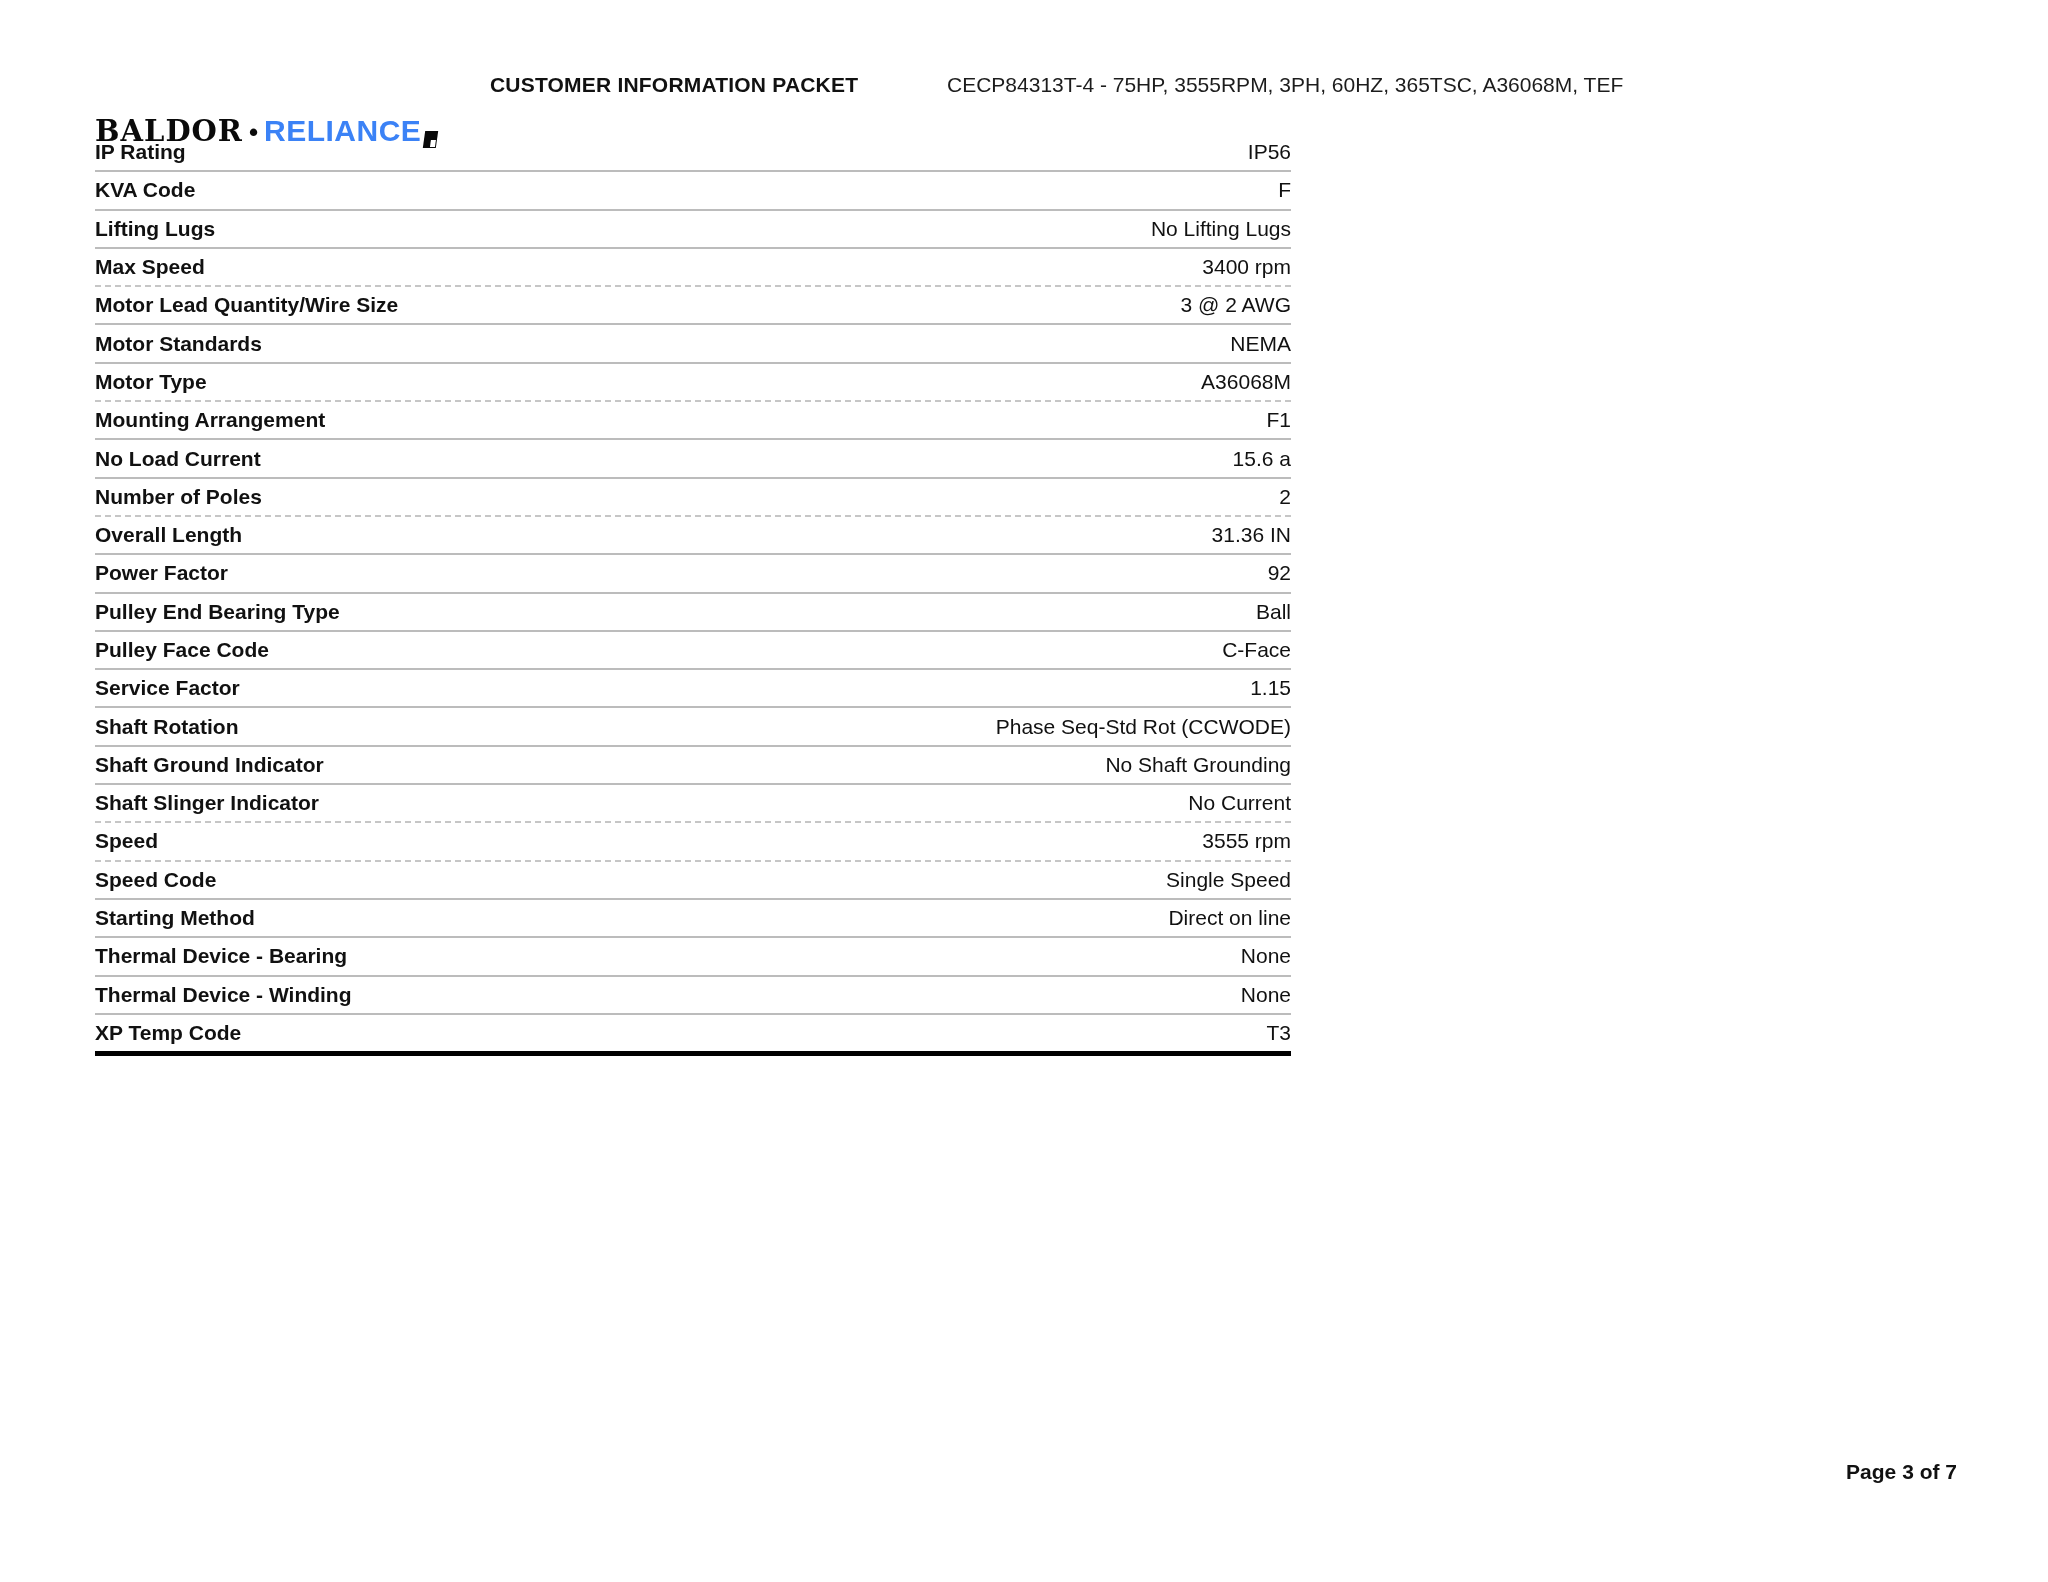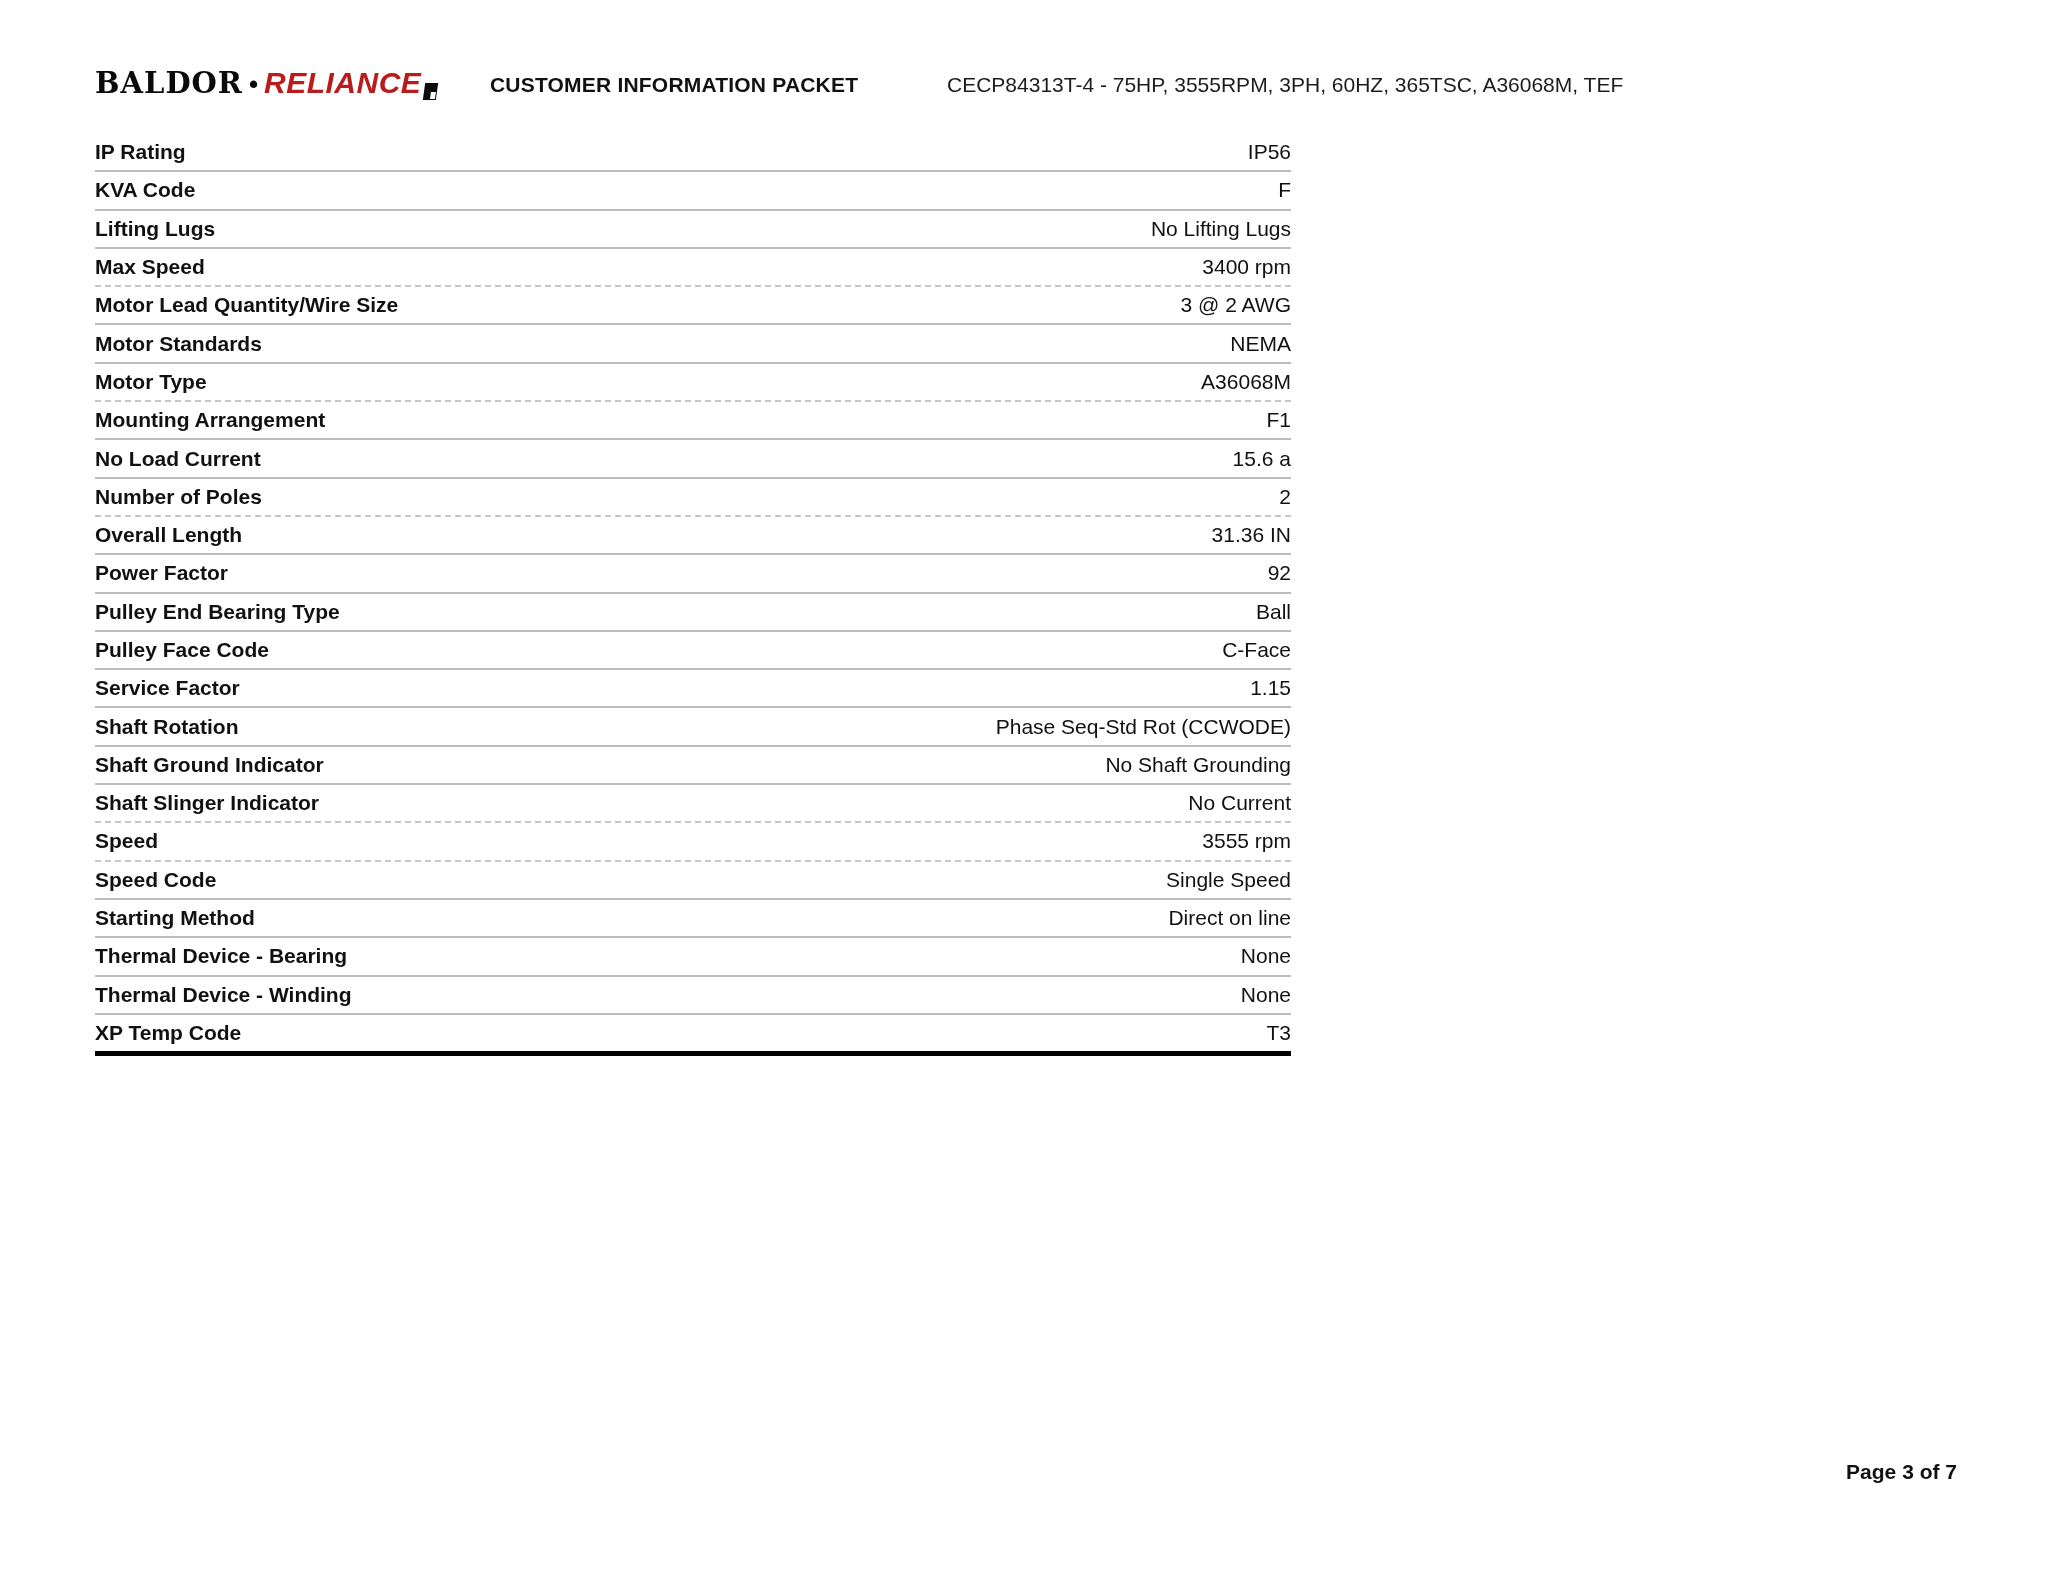--- a/index.html
+++ b/index.html
@@ -32,34 +32,34 @@
     display: flex;
     align-items: baseline;
     white-space: nowrap;
   }
   .logo .baldor {
     font-family: "DejaVu Serif", serif;
     font-weight: bold;
     font-size: 29px;
     letter-spacing: 1px;
     color: #0a0a0a;
+    margin-top: 48px;
   }
   .logo .dot {
     font-size: 26px;
     font-weight: bold;
     margin: 0 6px;
     color: #0a0a0a;
   }
   .logo .reliance {
     font-family: "Liberation Sans", sans-serif;
     font-weight: bold;
-    font-style: italic;
     font-size: 30px;
     letter-spacing: 0.5px;
-    color: #b91c1c;
+    color: #3b82f6;
   }
   .logo .mark {
     position: relative;
     display: inline-block;
     width: 13px;
     height: 17px;
     margin-left: 3px;
     background: #0a0a0a;
     align-self: flex-end;
     transform: skewX(-8deg);

